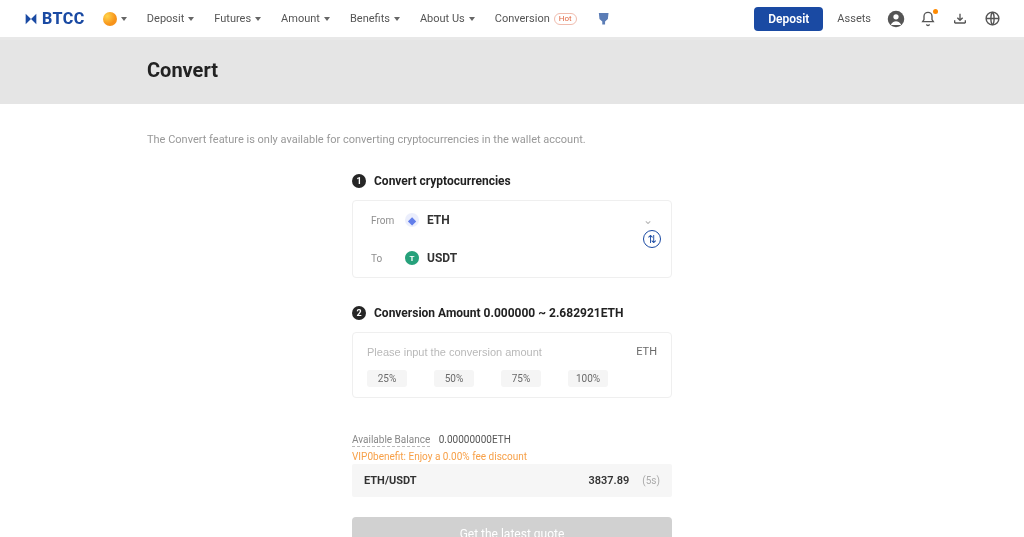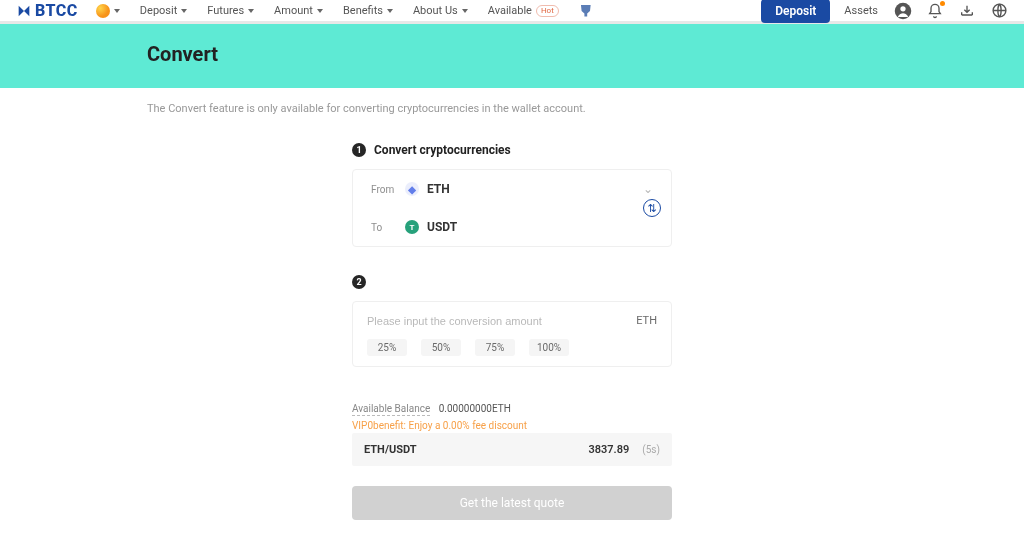--- a/index.html
+++ b/index.html
@@ -6,24 +6,24 @@
   body {
     font-family: -apple-system, BlinkMacSystemFont, "Segoe UI", Roboto, Arial, sans-serif;
     font-size: 13px;
     color: #333;
     background: #fff;
     width: 1024px;
   }
 
   
   .navbar {
-    height: 24px;
-    display: flex;
-    align-items: center;
-    padding: 0 16px;
+    height: 40px;
+    display: flex;
+    align-items: center;
+    padding: 0 23px;
     border-bottom: 3px solid #e8e8e8;
   }
   .logo {
     display: flex;
     align-items: center;
     gap: 3px;
     font-weight: 800;
     font-size: 16px;
     color: #1a4aa3;
     margin-right: 18px;
@@ -103,39 +103,40 @@
   .noti-dot {
     position: absolute;
     top: -1px; right: -1px;
     width: 5px; height: 5px;
     background: #ff8a00;
     border-radius: 50%;
   }
 
   
   .title-strip {
-    background: #5eead4;
+    background: #e5e5e5;
     padding: 18px 0 22px;
   }
   .container {
     width: 730px;
     margin: 0 auto;
   }
   .page-title {
     font-size: 20px;
     font-weight: 700;
     color: #222;
   }
 
   
   .content { padding: 14px 0 30px; }
   .desc {
     color: #999;
     font-size: 11px;
     margin-bottom: 28px;
+    margin-top: 15px;
   }
   .center-col { width: 320px; margin: 0 auto; }
   .section-head {
     display: flex;
     align-items: center;
     gap: 8px;
     font-weight: 700;
     font-size: 12px;
     color: #222;
     margin-bottom: 12px;
@@ -230,21 +231,21 @@
     flex: 1;
     border: none;
     outline: none;
     font-size: 11px;
     color: #333;
   }
   .amount-input::placeholder { color: #b9b9b9; }
   .amount-unit { font-size: 11px; color: #6a6a6a; }
   .pct-row {
     display: flex;
-    gap: 14px;
+    gap: 27px;
     padding: 0 14px;
   }
   .pct-btn {
     background: #f5f5f5;
     color: #6a6a6a;
     font-size: 10px;
     padding: 3px 0;
     border-radius: 3px;
     flex: 0 0 40px;
     text-align: center;
@@ -314,21 +315,21 @@
     </div>
     <div class="nav-item">
       <span>Benefits</span>
       <span class="caret"></span>
     </div>
     <div class="nav-item">
       <span>About Us</span>
       <span class="caret"></span>
     </div>
     <div class="nav-item affiliates">
-      <span>Available</span>
+      <span>Conversion</span>
       <span class="hot">Hot</span>
     </div>
     <div class="nav-item">
       <span class="trophy"></span>
     </div>
   </div>
 
   <div class="nav-right">
     <div class="btn-deposit">Deposit</div>
     <div class="assets-link">
@@ -397,20 +398,21 @@
             <span>USDT</span>
           </div>
         </div>
         <div class="swap-btn">
           <span>⇅</span>
         </div>
       </div>
 
       <div class="section-head">
         <span class="step-badge">2</span>
+        <span>Conversion Amount 0.000000 ~ 2.682921ETH</span>
       </div>
 
       <div class="amount-panel">
         <div class="amount-input-row">
           <input class="amount-input" placeholder="Please input the conversion amount" style="">
           <span class="amount-unit">ETH</span>
         </div>
         <div class="pct-row">
           <div class="pct-btn">25%</div>
           <div class="pct-btn">50%</div>

